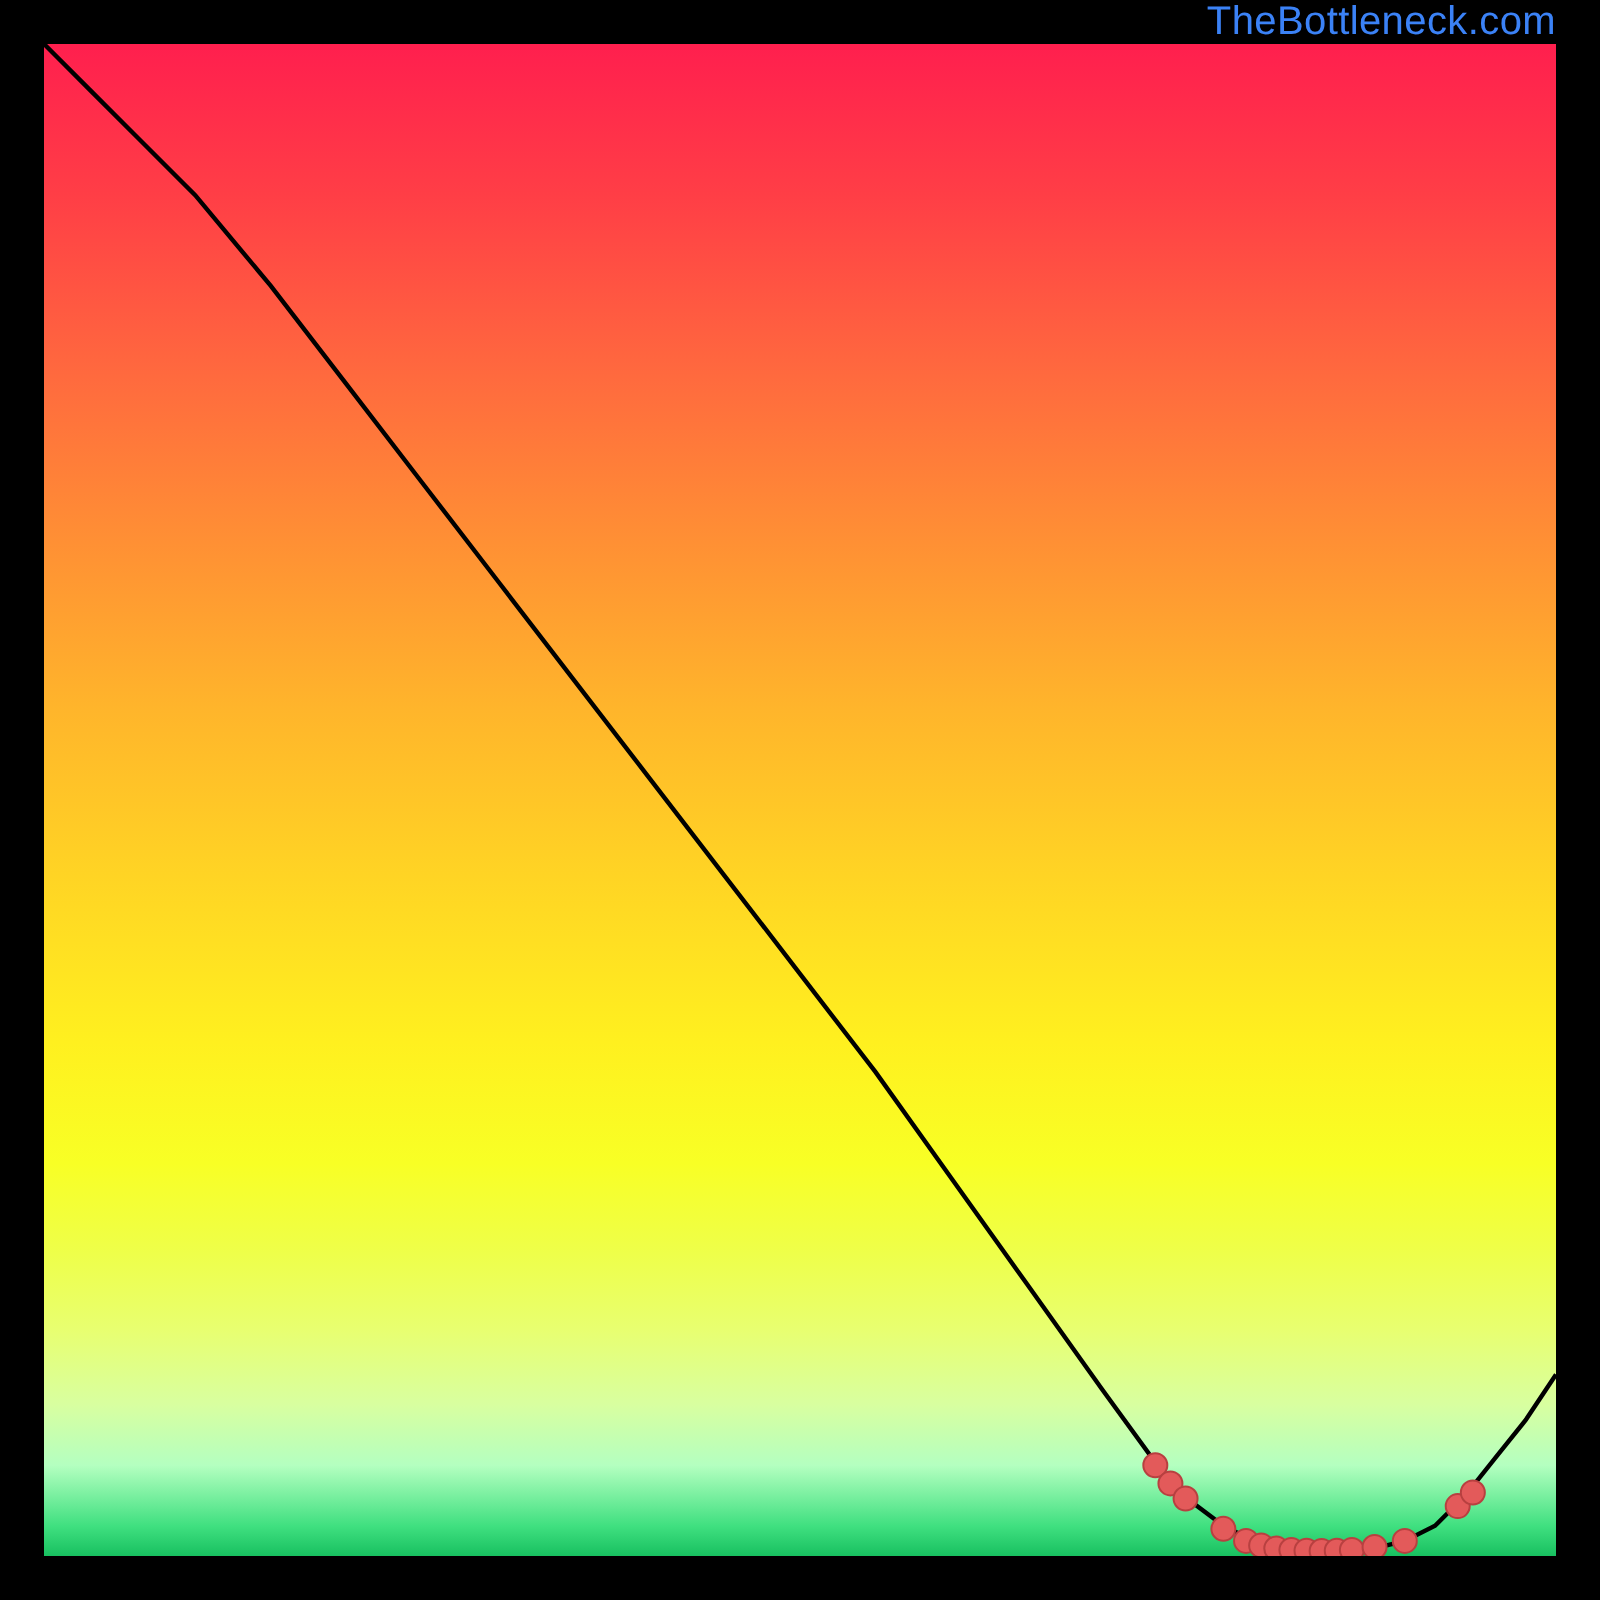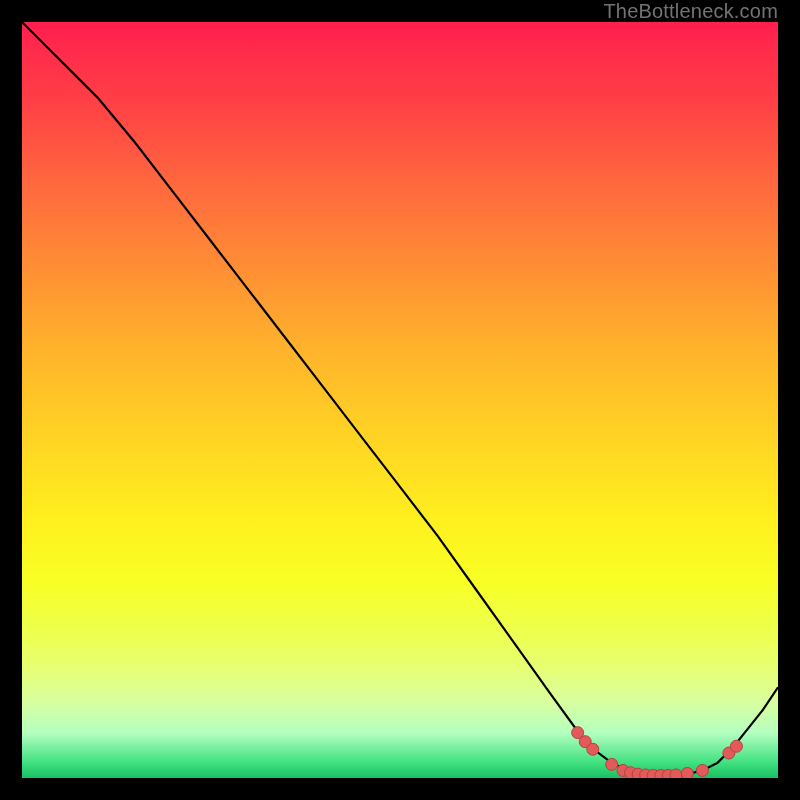--- a/index.html
+++ b/index.html
@@ -45,21 +45,21 @@
     position: absolute;
     left: 0;
     top: 0;
     width: 756px;
     height: 756px;
   }
   .watermark {
     position: absolute;
     top: 0px;
     right: 22px;
-    color: #737373;
+    color: #3b82f6;
     font-size: 20px;
     letter-spacing: 0.2px;
     user-select: none;
   }
 </style>
 </head>
 <body>
 
 <div class="stage">
   <div class="watermark">TheBottleneck.com</div>

